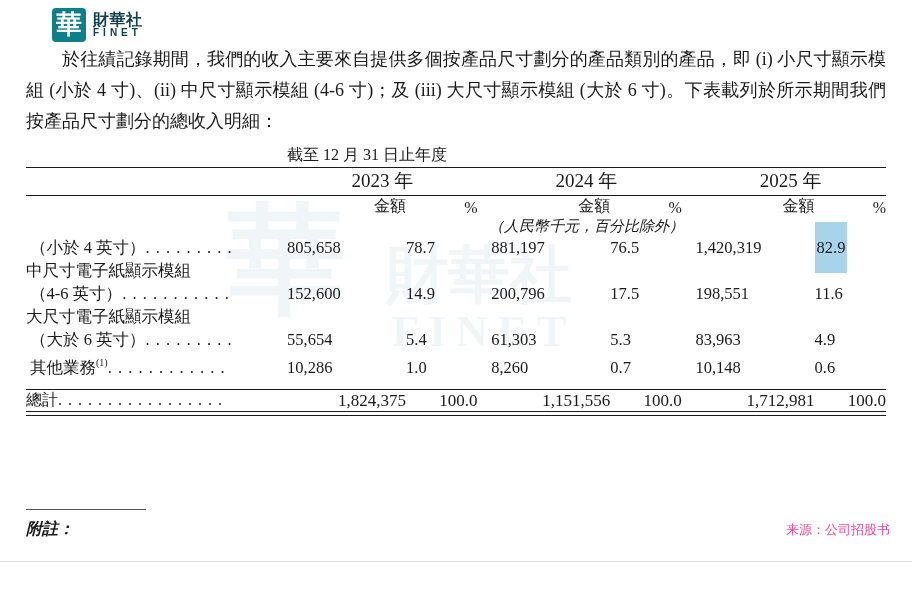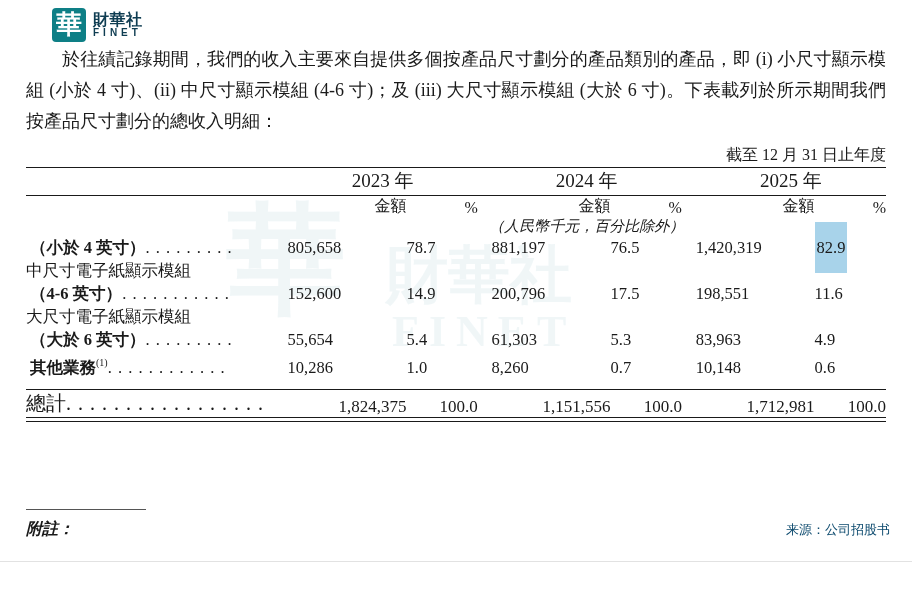--- a/index.html
+++ b/index.html
@@ -105,21 +105,21 @@
     padding: 0;
     font-weight: normal;
     vertical-align: bottom;
   }
   .c-label   { width: 262px; }
   .c-amt     { width: 120px; text-align: right; }
   .c-pct     { width: 72px;  text-align: right; padding-right: 2px; }
   .c-gap     { width: 14px; }
 
   .hdr-year-span {
-    text-align: right;
+    text-align: left;
     font-weight: bold;
     font-size: 16px;
     padding-bottom: 5px;
   }
   .rule-top td { border-bottom: 1px solid #1a1a1a; height: 1px; }
   .rule-thin td { border-bottom: 1px solid #1a1a1a; height: 1px; }
 
   .yr-head {
     text-align: center;
     font-weight: bold;
@@ -136,37 +136,37 @@
     font-size: 15px;
     font-style: italic;
     padding: 1px 0 8px 0;
   }
 
   .row-label {
     font-size: 16.5px;
     line-height: 23px;
     white-space: nowrap;
   }
-  .row-label .lead { padding-left: 4px; font-weight: bold; }
+  .row-label .lead { padding-left: 4px; }
   .dots { letter-spacing: 1px; }
   .num {
     font-size: 16.5px;
     line-height: 23px;
     white-space: nowrap;
   }
   .hl {
     background: #a8d3ea;
     padding: 16px 2px;
   }
   .sup { font-size: 10px; vertical-align: super; }
 
   .spacer-row td { height: 9px; }
 
   .total-label {
-    font-size: 20px;
+    font-size: 16px;
     font-weight: bold;
     white-space: nowrap;
     padding-top: 4px;
   }
   .total-num {
     font-size: 17px;
     font-weight: bold;
     text-align: right;
     white-space: nowrap;
     padding-top: 4px;
@@ -191,21 +191,21 @@
     font-style: italic;
     z-index: 2;
     font-weight: bold;
   }
   .source-text {
     position: absolute;
     right: 22px;
     top: 521px;
     font-family: "Liberation Sans", sans-serif;
     font-size: 13px;
-    color: #0c4a6e;
+    color: #ec4899;
     z-index: 2;
   }
 
   
   .bottom-band {
     position: absolute;
     left: 0;
     bottom: 0;
     width: 912px;
     height: 31px;

